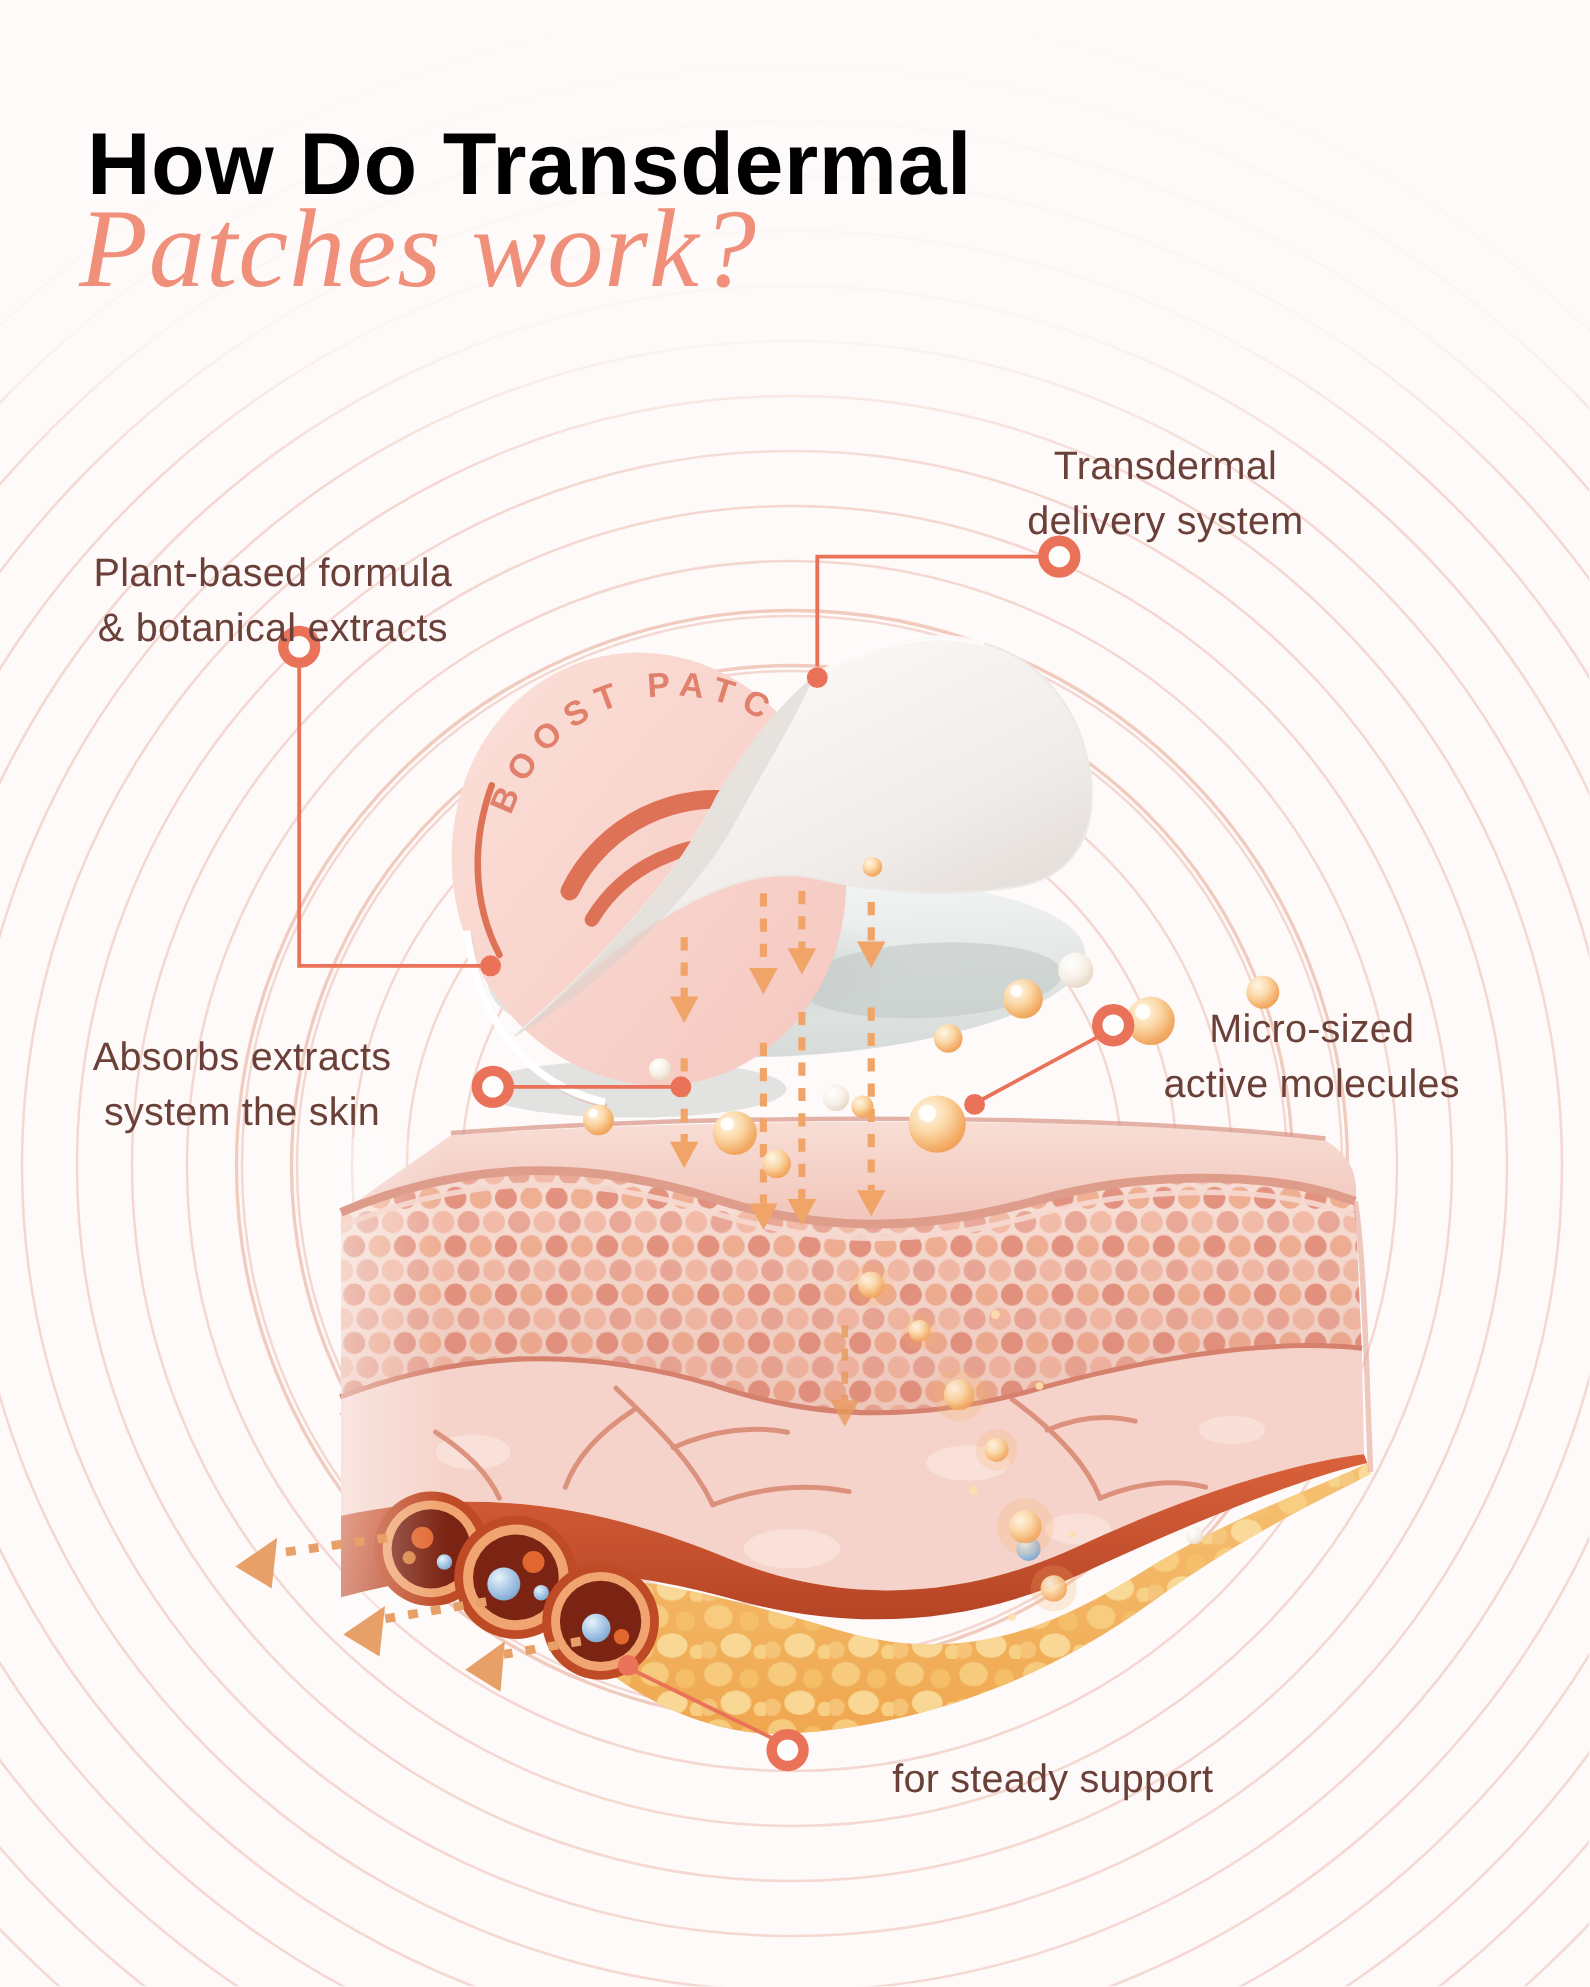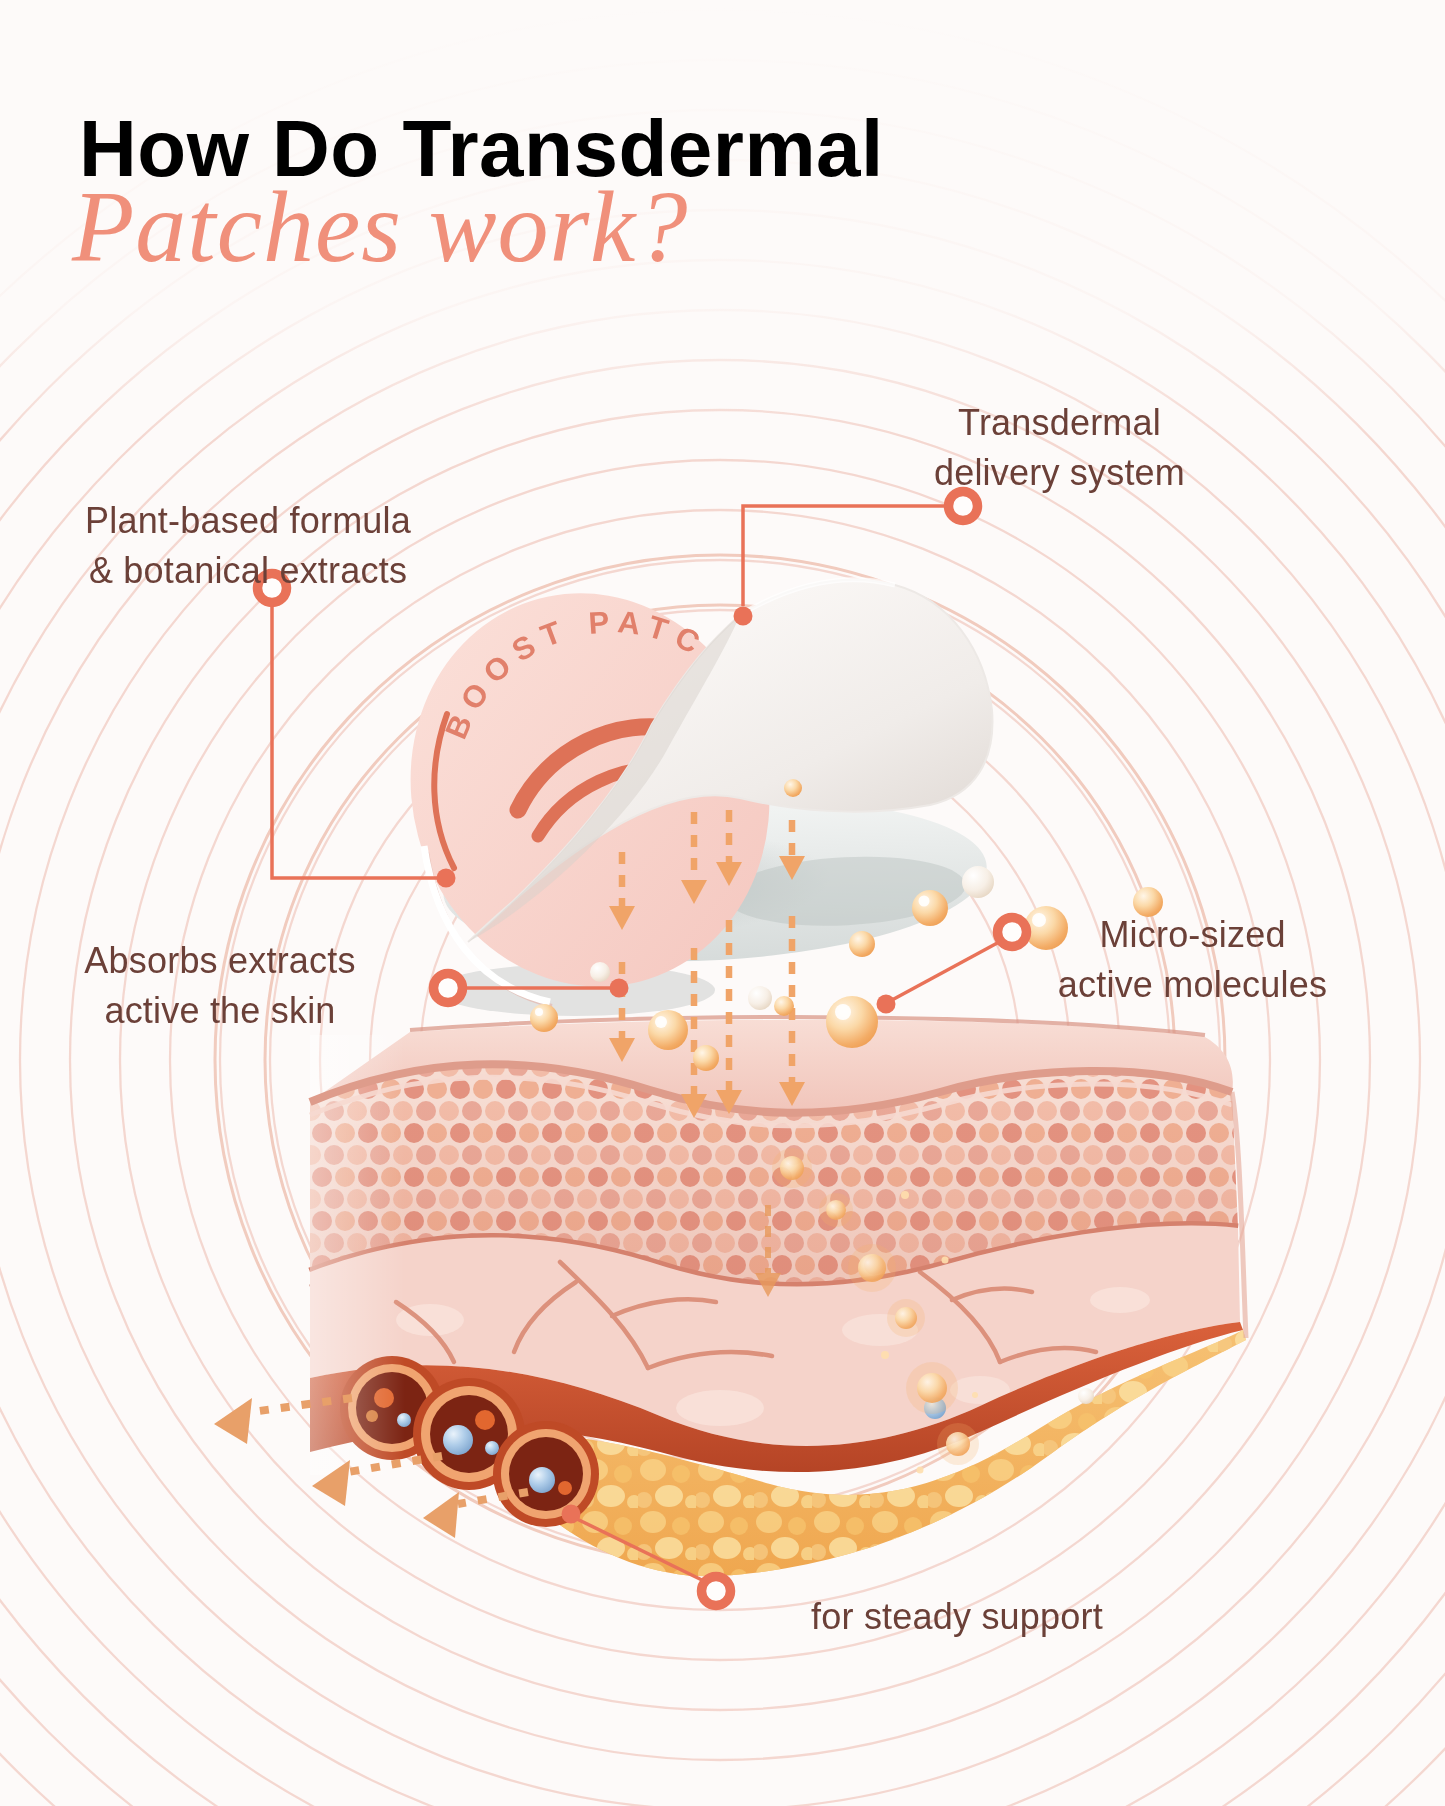--- a/index.html
+++ b/index.html
@@ -367,21 +367,21 @@
   <div class="label lbl-plant">
     <span>Plant-based formula</span>
     <span>&amp; botanical extracts</span>
   </div>
   <div class="label lbl-delivery">
     <span>Transdermal</span>
     <span>delivery system</span>
   </div>
   <div class="label lbl-absorb">
     <span>Absorbs extracts</span>
-    <span>active the skin</span>
+    <span>system the skin</span>
   </div>
   <div class="label lbl-micro">
     <span>Micro-sized</span>
     <span>active molecules</span>
   </div>
   <div class="label lbl-release">
     <span>for steady support</span>
   </div>
 
 </div>

